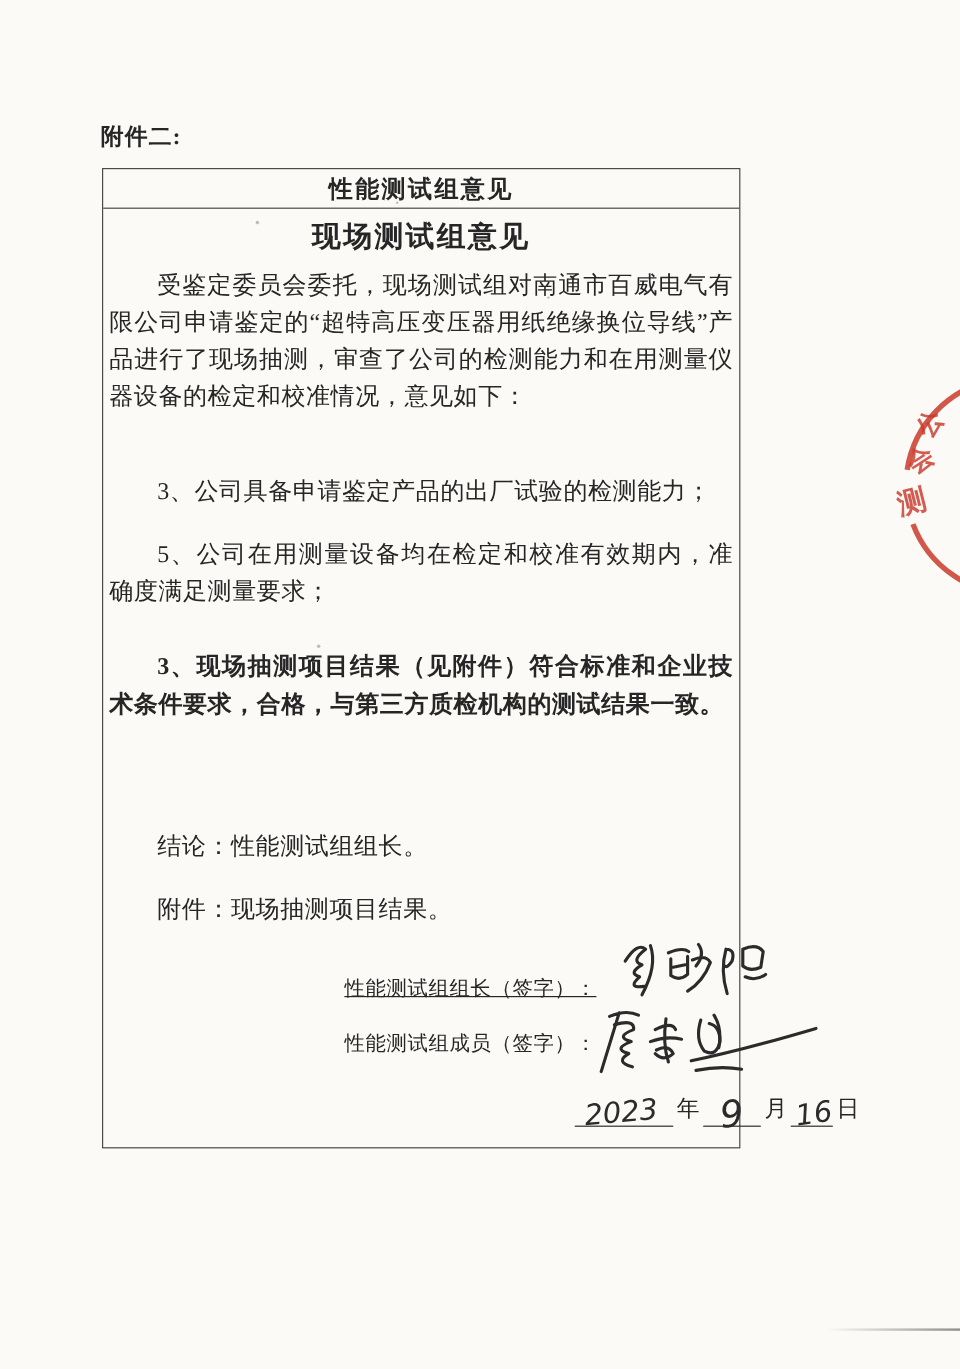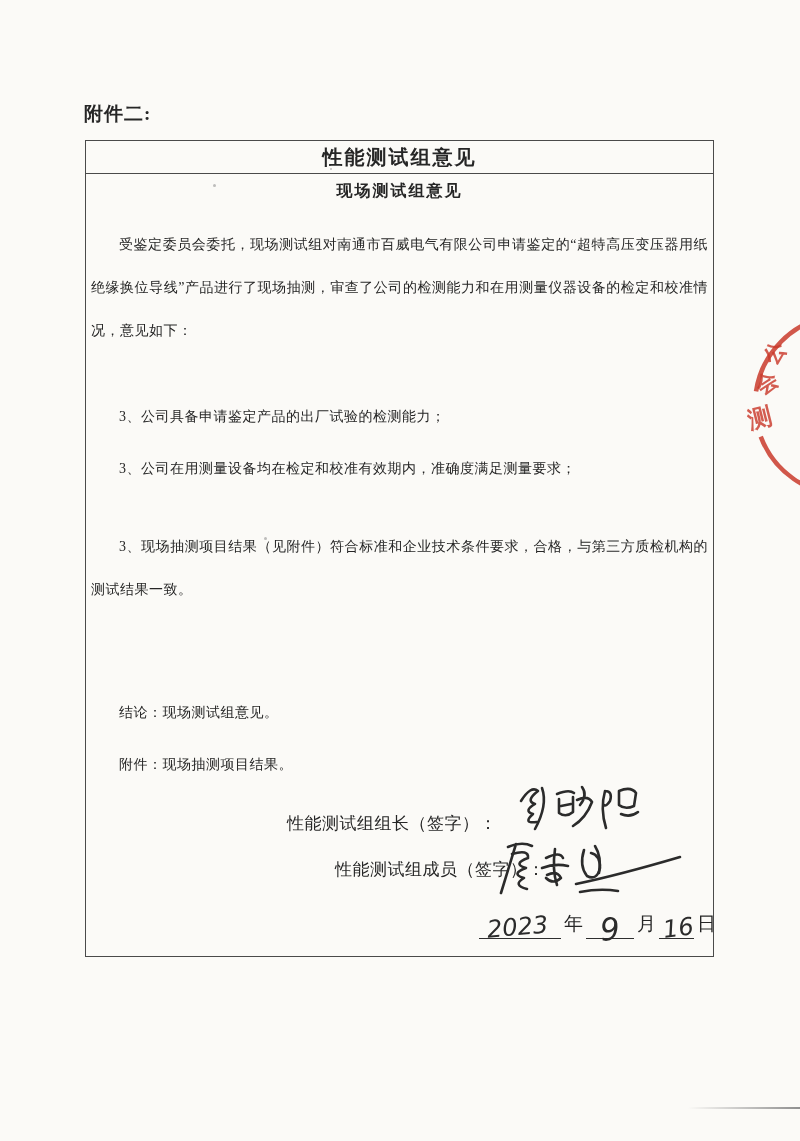--- a/index.html
+++ b/index.html
@@ -4,29 +4,29 @@
 <style>
   html,body{margin:0;padding:0;}
   body{width:800px;height:1141px;overflow:hidden;position:relative;
        background:#fbfaf7;
        font-family:"Liberation Serif","DejaVu Serif",serif;color:#262626;}
   .page{position:absolute;inset:0;}
   .speck{position:absolute;background:#8a8a8a;border-radius:50%;opacity:.55;}
 
   .attachment-label{position:absolute;left:84px;top:101px;font-size:19px;font-weight:700;letter-spacing:1px;}
 
-  .table-box{position:absolute;left:85px;top:140px;width:629px;height:817px;
+  .table-box{position:absolute;left:85px;top:140px;width:532px;height:817px;
              border:1.5px solid #4a4a4a;box-sizing:border-box;}
   .row-title{height:33px;border-bottom:1.5px solid #4a4a4a;box-sizing:border-box;
              display:flex;align-items:center;justify-content:center;
              font-size:20px;font-weight:700;letter-spacing:2px;}
   .section-title{position:absolute;left:0;right:0;top:40px;text-align:center;
-             font-size:16px;font-weight:700;letter-spacing:2px;}
+             font-size:24px;font-weight:700;letter-spacing:2px;}
 
-  .para{position:absolute;left:5px;right:5px;font-size:14px;line-height:43px;
+  .para{position:absolute;left:5px;right:5px;font-size:20px;line-height:31px;
         letter-spacing:.5px;text-align:justify;}
   .indent{text-indent:2em;}
 
   .sig-row{position:absolute;left:201px;font-size:17px;letter-spacing:.5px;line-height:26px;}
   .sig-svg{position:absolute;}
   .sig-svg path{fill:none;stroke:#2b2b2b;stroke-width:2.6;stroke-linecap:round;stroke-linejoin:round;}
 
   .date-row{position:absolute;left:393px;top:756px;height:42px;display:flex;align-items:flex-end;}
   .date-blank{border-bottom:1.6px solid #2e2e2e;position:relative;height:34px;}
   .blank-year{width:82px;}
@@ -56,33 +56,33 @@
     <div class="row-title">
       <span>性能测试组意见</span>
     </div>
 
     <div class="section-title">现场测试组意见</div>
 
     <div class="para indent" style="top:82px;">受鉴定委员会委托，现场测试组对南通市百威电气有限公司申请鉴定的“超特高压变压器用纸绝缘换位导线”产品进行了现场抽测，审查了公司的检测能力和在用测量仪器设备的检定和校准情况，意见如下：</div>
 
     <div class="para indent" style="top:254px;">3、公司具备申请鉴定产品的出厂试验的检测能力；</div>
 
-    <div class="para indent" style="top:306px;">3、公司在用测量设备均在检定和校准有效期内，准确度满足测量要求；</div>
+    <div class="para indent" style="top:306px;">5、公司在用测量设备均在检定和校准有效期内，准确度满足测量要求；</div>
 
-    <div class="para indent" style="top:384px;">3、现场抽测项目结果（见附件）符合标准和企业技术条件要求，合格，与第三方质检机构的测试结果一致。</div>
+    <div class="para indent" style="top:400px;font-weight:bold;">3、现场抽测项目结果（见附件）符合标准和企业技术条件要求，合格，与第三方质检机构的测试结果一致。</div>
 
-    <div class="para indent" style="top:550px;">结论：现场测试组意见。</div>
+    <div class="para indent" style="top:550px;">结论：性能测试组组长。</div>
 
     <div class="para indent" style="top:602px;">附件：现场抽测项目结果。</div>
 
-    <div class="sig-row" style="top:670px;">
+    <div class="sig-row" style="top:670px;text-decoration:underline;">
       <span>性能测试组组长（签字）：</span>
     </div>
 
-    <div class="sig-row" style="top:716px;margin-left:48px;">
+    <div class="sig-row" style="top:716px;">
       <span>性能测试组成员（签字）：</span>
     </div>
 
     <svg class="sig-svg" style="left:425px;top:638px;" width="150" height="58" viewBox="0 0 150 58" aria-label="张晓阳">
       <path d="M10 22 Q20 6 27 12 Q14 22 24 25 Q12 32 22 35 Q11 45 26 43"></path>
       <path d="M31 9 Q37 26 24 50"></path>
       <path d="M46 15 Q58 10 63 14 M48 20 L48 34 Q55 39 62 33 L62 18 M50 27 L60 25"></path>
       <path d="M71 8 Q77 16 69 26 M66 21 Q77 16 81 23 Q75 39 62 47"></path>
       <path d="M94 12 Q89 30 95 49 M94 12 Q102 12 99 22 Q95 28 93 26"></path>
       <path d="M108 12 Q120 7 125 14 L123 27 Q114 31 108 26 L108 12 M110 35 Q119 39 127 33"></path>

